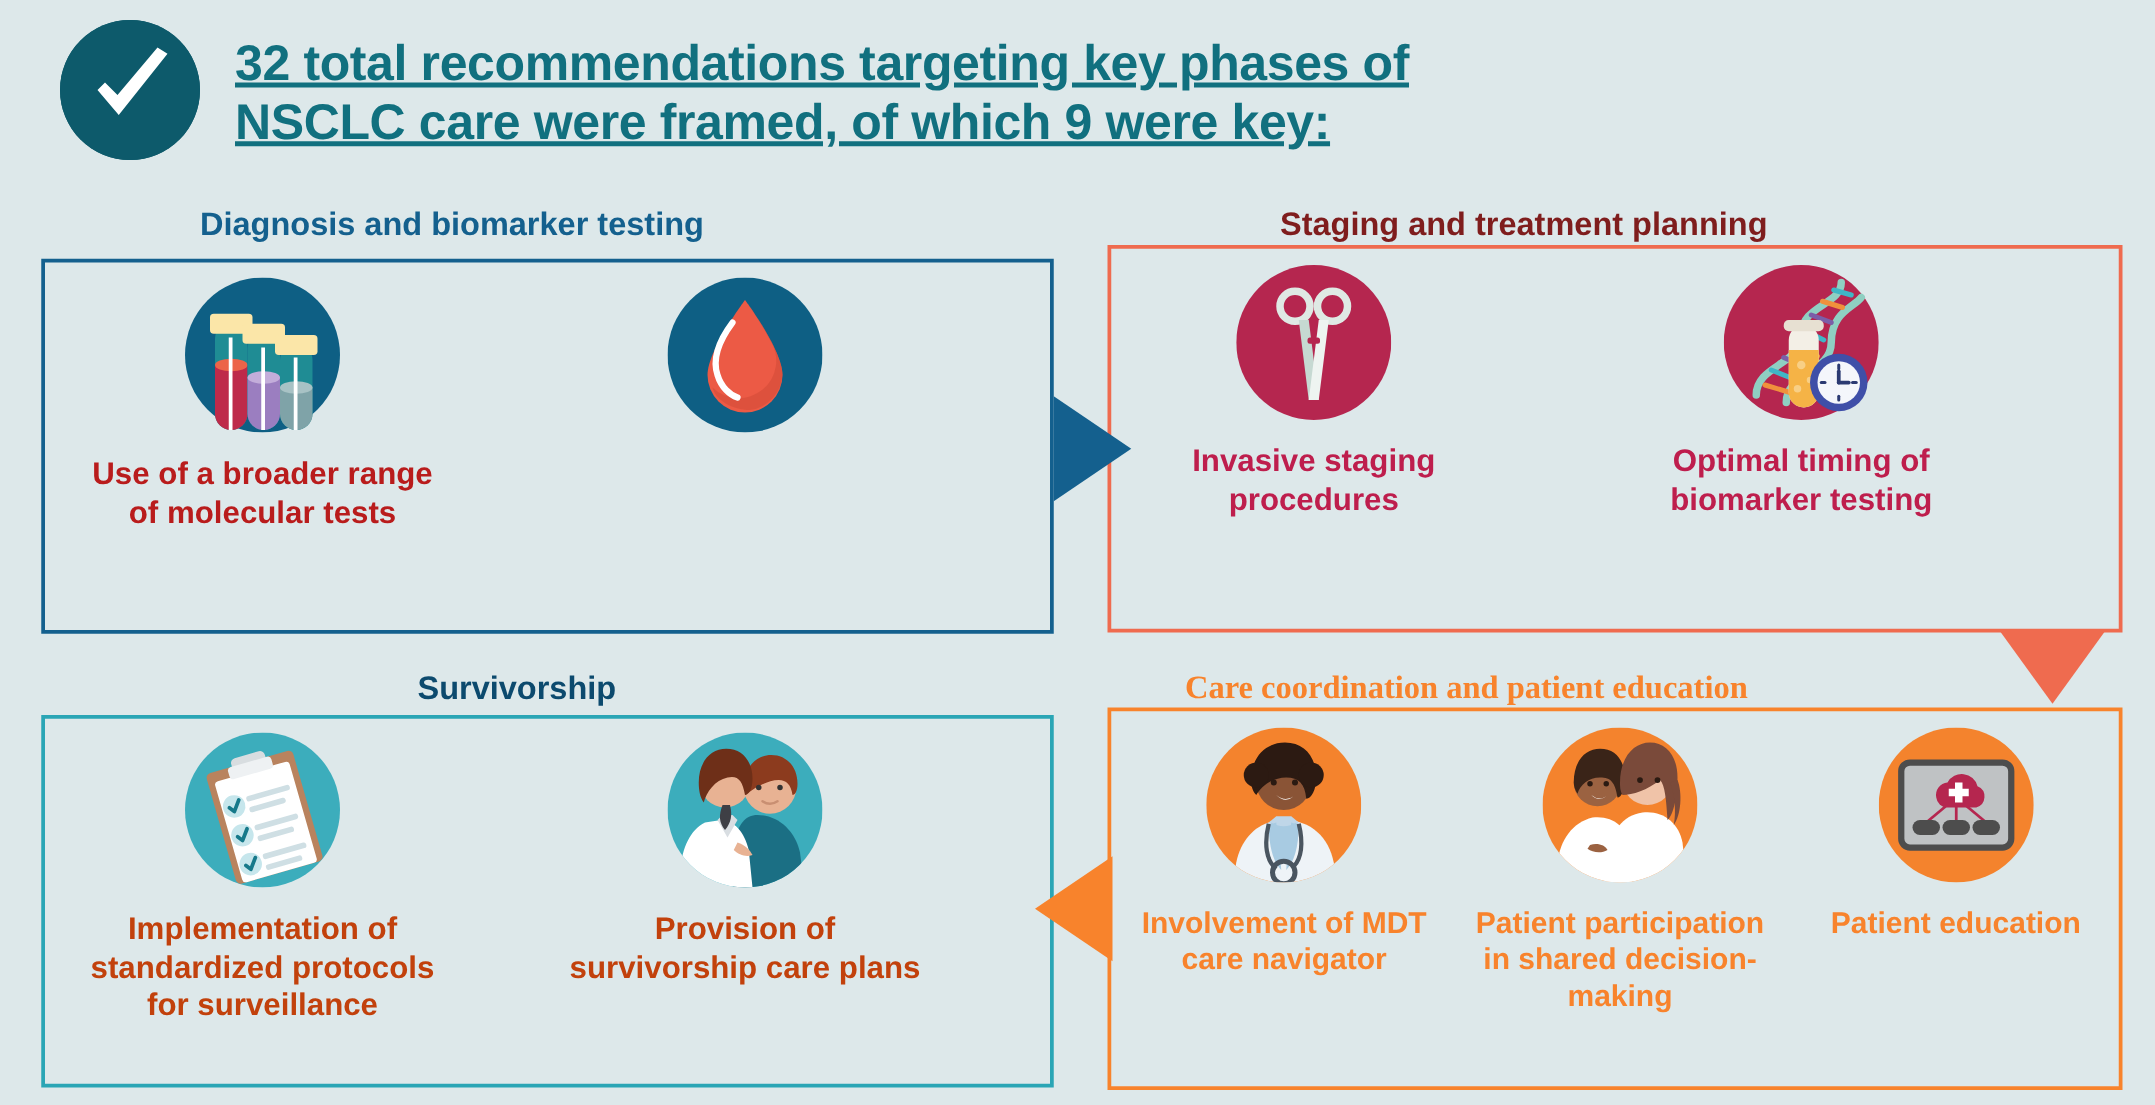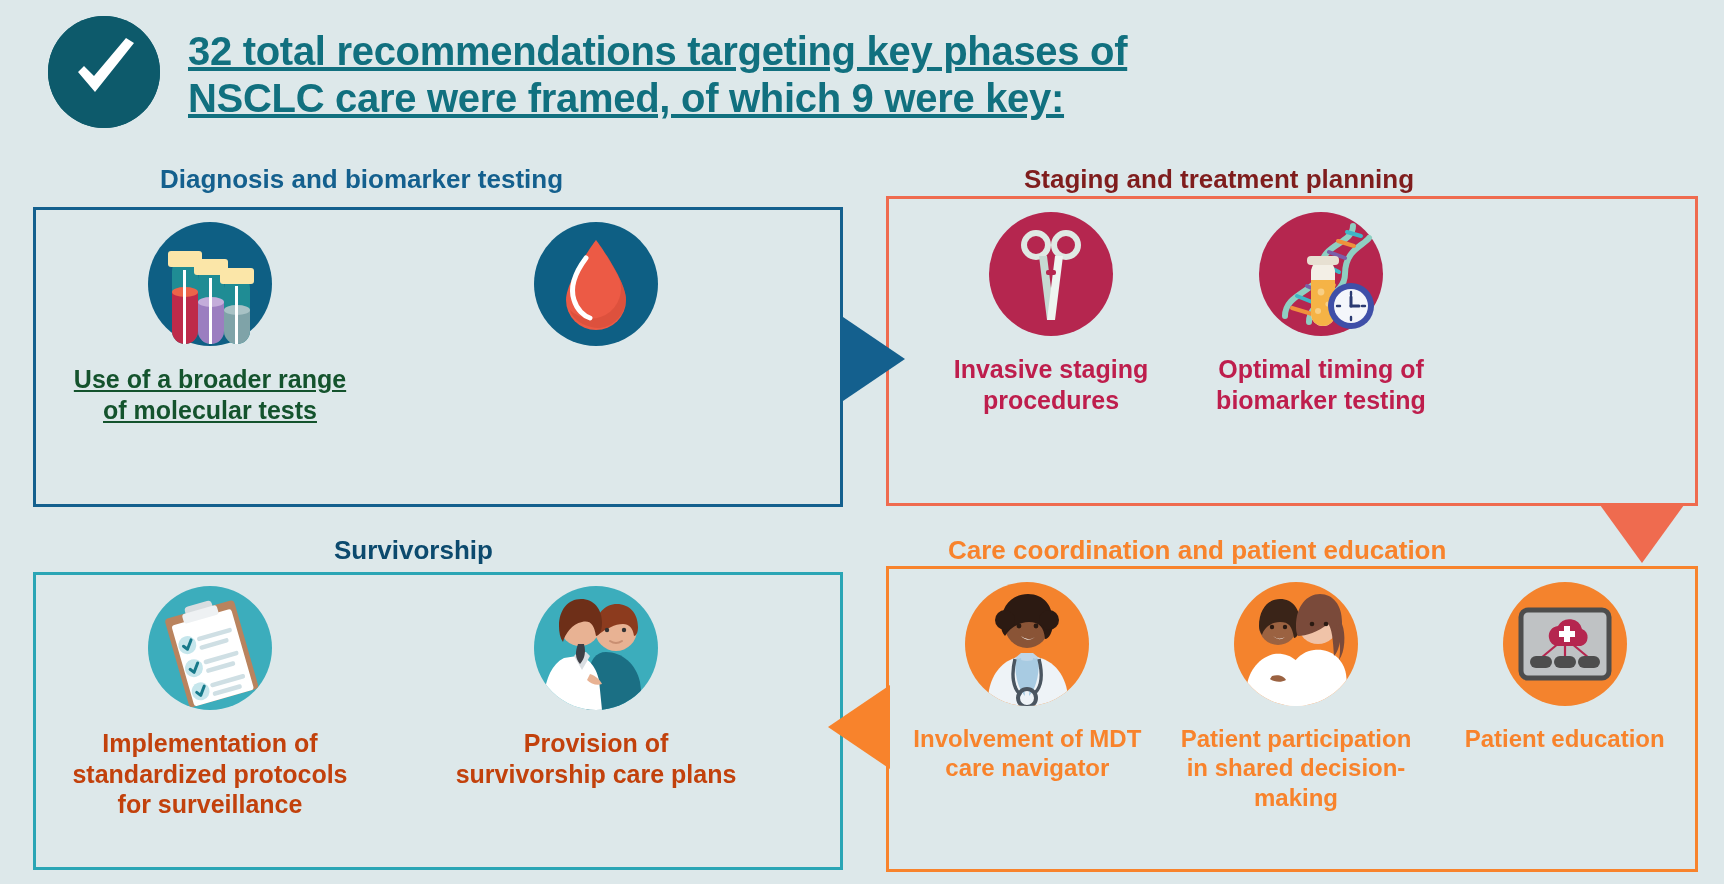--- a/index.html
+++ b/index.html
@@ -22,52 +22,52 @@
   .header-title{
     color:#11707f;font-size:40px;line-height:1.18;font-weight:bold;
     letter-spacing:-0.3px;max-width:1000px;padding-top:18px;text-decoration:underline;
   }
 
   
   .sec-title{position:absolute;font-size:26px;font-weight:bold;white-space:nowrap;}
   #t-diag{left:160px;top:164px;color:#14608e;}
   #t-stage{left:1024px;top:164px;color:#7f1d1d;}
   #t-surv{left:334px;top:535px;color:#0c4a6e;}
-  #t-care{left:948px;top:535px;color:#f8832c;}
+  #t-care{left:948px;top:535px;color:#f8832c;font-family:Liberation Serif, serif;}
 
   
   .box{position:absolute;box-sizing:border-box;background:transparent;}
   #box-diag{left:33px;top:207px;width:810px;height:300px;border:3px solid #14608e;}
   #box-stage{left:886px;top:196px;width:812px;height:310px;border:3px solid #ef6b4f;}
   #box-surv{left:33px;top:572px;width:810px;height:298px;border:3px solid #2aa5b5;}
   #box-care{left:886px;top:566px;width:812px;height:306px;border:3px solid #f8832c;}
 
   
   .arrow{position:absolute;width:0;height:0;}
   #arrow-1{left:843px;top:317px;border-top:42px solid transparent;border-bottom:42px solid transparent;border-left:62px solid #14608e;}
   #arrow-2{left:1600px;top:505px;border-left:42px solid transparent;border-right:42px solid transparent;border-top:58px solid #ef6b4f;}
   #arrow-3{left:828px;top:685px;border-top:42px solid transparent;border-bottom:42px solid transparent;border-right:62px solid #f8832c;}
 
   
   .items{position:absolute;display:flex;align-items:flex-start;}
   #items-diag{left:60px;top:222px;width:760px;gap:86px;}
-  #items-stage{left:916px;top:212px;width:760px;}
+  #items-stage{left:916px;top:212px;width:760px;gap:120px;}
   #items-surv{left:60px;top:586px;width:760px;gap:86px;}
   #items-care{left:908px;top:582px;width:776px;gap:30px;}
 
   .item{display:flex;flex-direction:column;align-items:center;}
   #items-diag .item{width:300px;}
   #items-stage .item{width:270px;}
   #items-surv .item{width:300px;}
   #items-care .item{width:240px;}
 
   .icon-wrap{width:124px;height:124px;margin-bottom:18px;}
   .icon-wrap svg{display:block;}
   .item-label{text-align:center;font-size:25px;font-weight:bold;line-height:1.22;}
-  .lbl-navy{color:#14532d;text-decoration:underline;}
+  .lbl-navy{color:#b91c1c;}
   .lbl-crim{color:#be1e4d;}
   .lbl-teal{color:#c2410c;}
   .lbl-orng{color:#f8832c;}
   #items-care .item-label{font-size:24px;}
 </style>
 </head>
 <body>
 
 <div class="stage">
 

